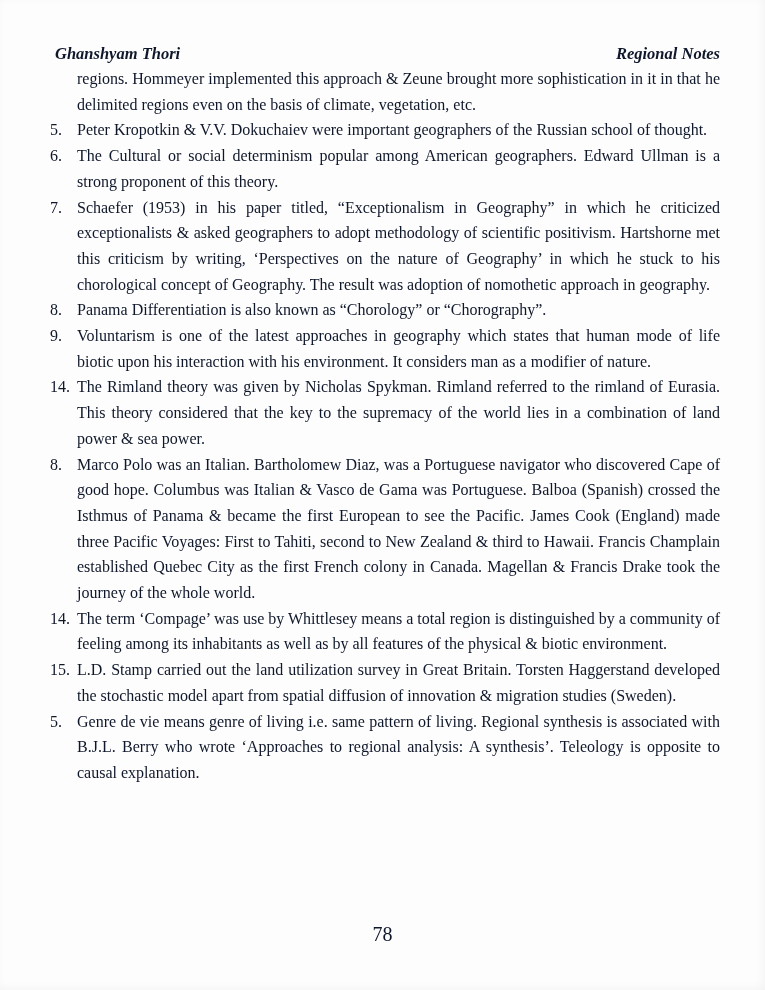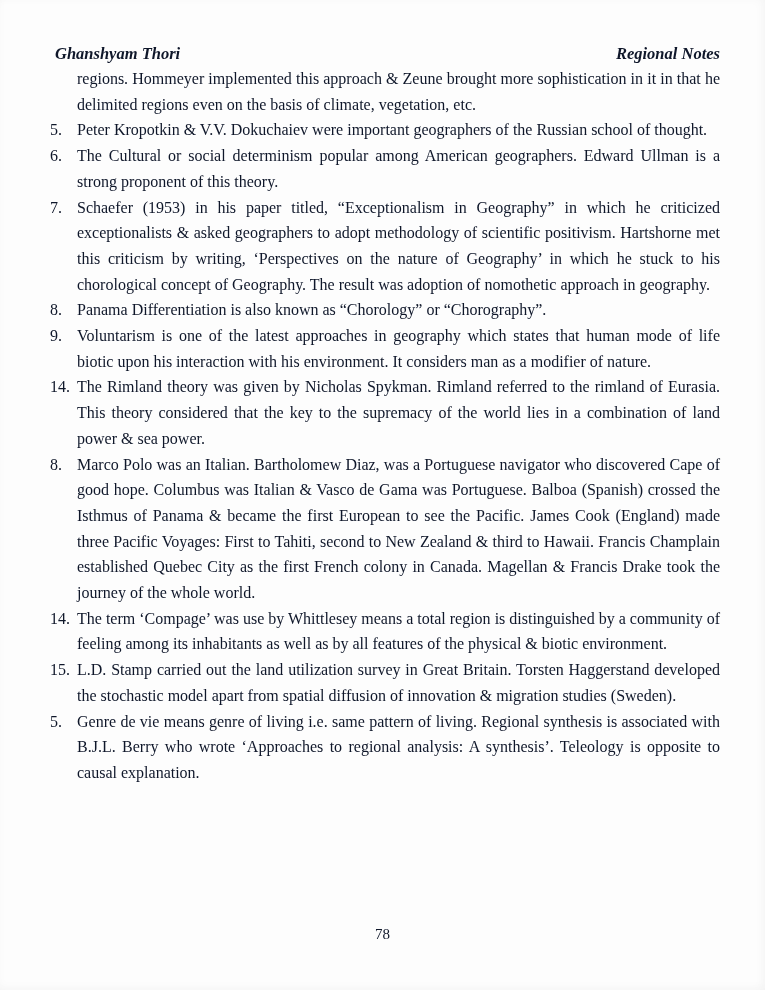--- a/index.html
+++ b/index.html
@@ -57,21 +57,21 @@
   .note-text {
     flex: 1;
     text-align: justify;
   }
   .footer {
     position: absolute;
     top: 924px;
     left: 0;
     right: 0;
     text-align: center;
-    font-size: 15px;
+    font-size: 20px;
     line-height: 20px;
   }
 </style>
 </head>
 <body>
 
 <div class="page">
 
   <div class="header">
     <span>Ghanshyam Thori</span>

